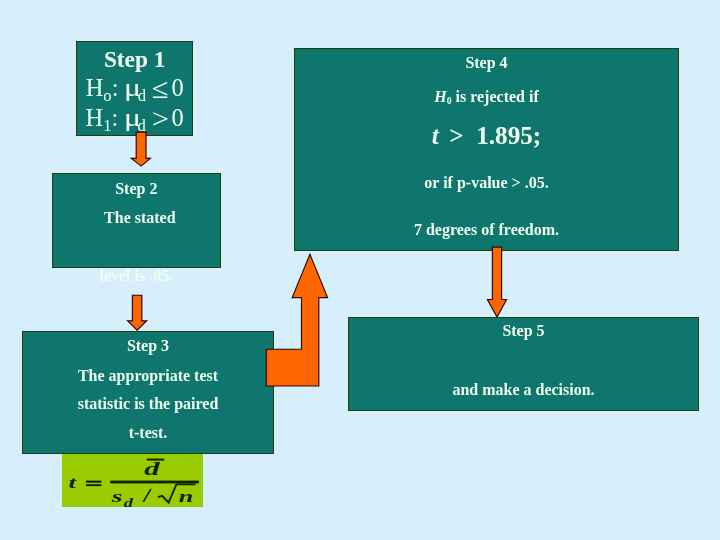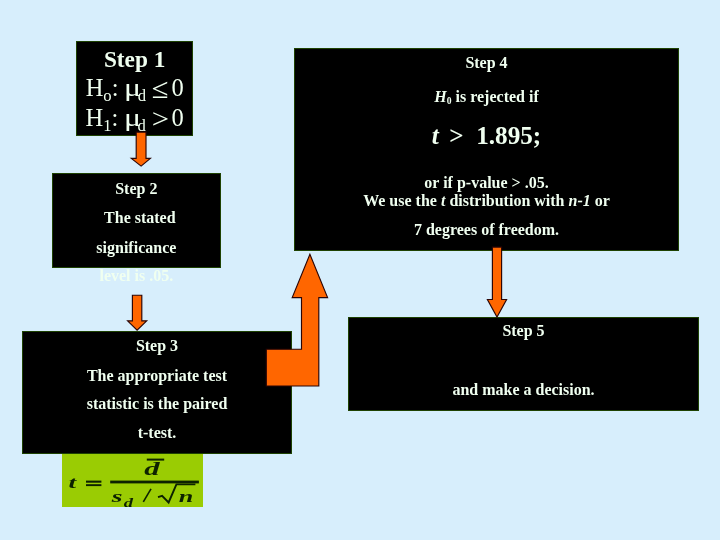--- a/index.html
+++ b/index.html
@@ -4,21 +4,21 @@
 <title>Hypothesis Testing Steps</title>
 <style>
   html, body { margin:0; padding:0; }
   body {
     width:720px; height:540px; overflow:hidden;
     background:#d7eefc;
     font-family:"Liberation Serif", serif;
     position:relative;
   }
   .slide { position:absolute; left:0; top:0; width:720px; height:540px; }
-  .box { position:absolute; background:#000000; box-shadow:inset 0 0 0 1px #1e4202; }
+  .box { position:absolute; background:#0f766e; box-shadow:inset 0 0 0 1px #1e4202; }
   .ln {
     position:absolute;
     left:0; right:0;
     color:#f0fff0;
     font-weight:bold;
     text-align:center;
     white-space:nowrap;
     line-height:1;
     font-size:16px;
     will-change:transform;
@@ -43,43 +43,39 @@
       <span>H</span><sub class="sub1">o</sub><span>:</span><span class="sp" style="width:6px"></span><span class="mu">μ</span><sub class="sub1">d</sub><span class="sp" style="width:6px"></span><span class="rel">≤</span><span class="sp" style="width:6px"></span><span>0</span>
     </span>
     <span class="ln" style="top:65.3px;font-weight:normal;font-size:24.5px;">
       <span>H</span><sub class="sub1">1</sub><span>:</span><span class="sp" style="width:6px"></span><span class="mu">μ</span><sub class="sub1">d</sub><span class="sp" style="width:6px"></span><span class="rel">&gt;</span><span class="sp" style="width:6px"></span><span>0</span>
     </span>
   </div>
 
   <div class="box" style="left:51.9px;top:173px;width:168.7px;height:95px;">
     <span class="ln" style="top:8.3px;">Step 2</span>
     <span class="ln" style="top:37.1px;padding-left:7px;">The stated</span>
-    <span class="ln" style="top:66.8px;">significance</span>
     <span class="ln" style="top:95px;">level is .05.</span>
   </div>
 
-  <div class="box" style="left:21.8px;top:330.7px;width:252px;height:123.1px;padding-left:18px;">
+  <div class="box" style="left:21.8px;top:330.7px;width:252px;height:123.1px;">
     <span class="ln" style="top:7.6px;">Step 3</span>
     <span class="ln" style="top:37.4px;">The appropriate test</span>
     <span class="ln" style="top:94.3px;">t-test.</span>
     <span class="ln" style="top:65.6px;">statistic is the paired</span>
   </div>
 
   <div class="box" style="left:293.8px;top:47.7px;width:385px;height:203.1px;">
     <span class="ln" style="top:7.1px;">Step 4</span>
     <span class="ln" style="top:41.4px;">
       <span class="it">H</span><sub>0</sub><span> is rejected if</span>
     </span>
     <span class="ln" style="top:75.5px;font-size:25.2px;">
       <span class="it">t</span><span class="sp" style="width:10.5px"></span><span>&gt;</span><span class="sp" style="width:12.5px"></span><span>1.895;</span>
     </span>
     <span class="ln" style="top:127px;">or if p-value &gt; .05.</span>
-    <span class="ln" style="top:145px;">
-      <span>We use the </span><span class="it">t</span><span> distribution with </span><span class="it">n-1</span><span> or</span>
-    </span>
     <span class="ln" style="top:174.8px;">7 degrees of freedom.</span>
   </div>
 
   <div class="box" style="left:347.7px;top:316.7px;width:351px;height:94.2px;">
     <span class="ln" style="top:6.8px;">Step 5</span>
     <span class="ln" style="top:65.4px;">and make a decision.</span>
   </div>
 
   <svg class="arrows" viewBox="0 0 720 540">
     <polygon points="136.2,132.1 146,132.1 146,158.4 150.4,158.4 141.1,166.1 131.3,158.4 136.2,158.4" fill="#ff6600" stroke="#2b0505" stroke-width="1.15" stroke-linejoin="miter"></polygon>

